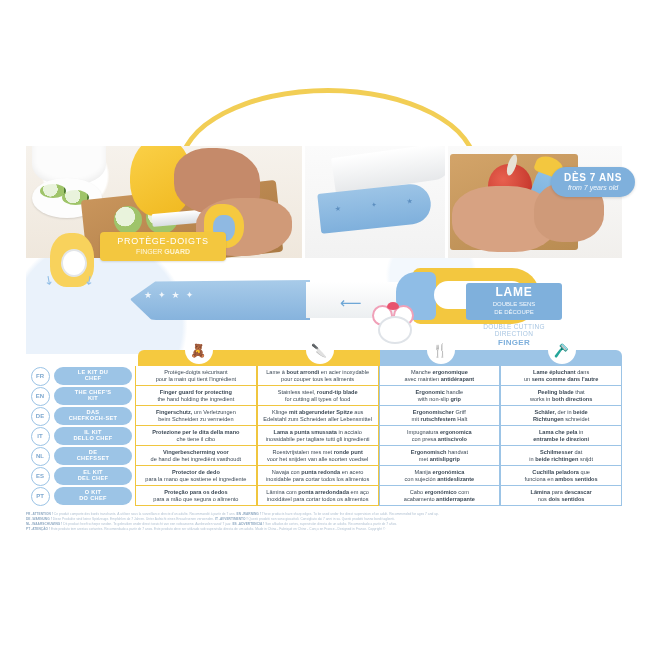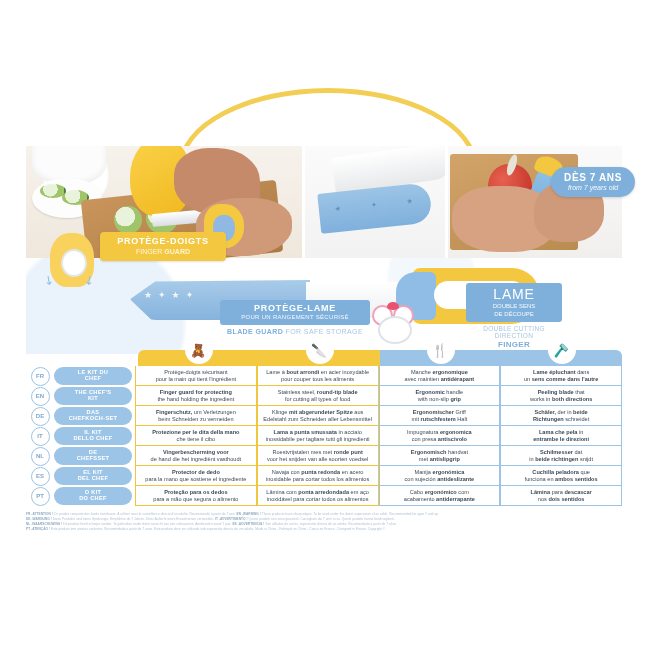--- a/index.html
+++ b/index.html
@@ -84,34 +84,34 @@
   .h-sheath .deco{position:absolute;left:14px;top:10px;font-size:9px;color:#ffffff;opacity:.85;letter-spacing:6px;}
   .h-blade{position:absolute;left:176px;top:16px;width:130px;height:36px;background:linear-gradient(#ffffff,#eceff1);border-radius:0 6px 6px 0;}
   .h-handle{position:absolute;left:282px;top:2px;width:128px;height:56px;background:#f3c73f;border-radius:10px 34px 34px 10px;}
   .h-handle:before{content:"";position:absolute;left:-16px;top:4px;width:40px;height:48px;background:#8fbde6;border-radius:20px 6px 6px 20px;}
   .h-handle:after{content:"";position:absolute;left:22px;top:13px;width:92px;height:28px;background:#ffffff;border-radius:14px;}
   .h-arrow{position:absolute;left:210px;top:28px;font-size:15px;color:#6ea7d6;}
 
   
   .cal{position:absolute;text-align:center;line-height:1.15;}
   .cal-fg{left:100px;top:232px;width:126px;background:#f3c73f;border-radius:4px;padding:4px 0 5px;box-shadow:0 1px 2px rgba(0,0,0,.12);}
-  .cal-fg .t1{font-size:9px;font-weight:bold;color:#ffffff;letter-spacing:.7px;}
+  .cal-fg .t1{font-size:9px;font-weight:normal;color:#ffffff;letter-spacing:.7px;}
   .cal-fg .t2{font-size:7px;color:#ffffff;opacity:.85;margin-top:2px;}
   .cal-fg .t2 b{color:#fffbe8;}
 
   .cal-bl{left:220px;top:300px;width:150px;}
   .cal-bl .band{background:#7fb0dc;border-radius:3px;padding:3px 0 4px;}
   .cal-bl .t1{font-size:9px;font-weight:bold;color:#ffffff;letter-spacing:.8px;}
   .cal-bl .t2{font-size:6px;color:#ffffff;opacity:.9;letter-spacing:.3px;margin-top:1px;}
   .cal-bl .t3{font-size:7px;font-weight:bold;color:#7fb0dc;margin-top:3px;letter-spacing:.4px;}
   .cal-bl .t3 span{font-weight:normal;color:#a9c6e2;}
 
   .cal-lm{left:466px;top:283px;width:96px;}
   .cal-lm .band{background:#7fb0dc;border-radius:3px;padding:3px 0 4px;}
-  .cal-lm .t1{font-size:14px;font-weight:normal;color:#ffffff;letter-spacing:.8px;}
+  .cal-lm .t1{font-size:12px;font-weight:bold;color:#ffffff;letter-spacing:.8px;}
   .cal-lm .t2{font-size:6px;color:#ffffff;opacity:.92;margin-top:1px;}
   .cal-lm .t3{font-size:6.5px;color:#a9c6e2;margin-top:3px;letter-spacing:.3px;}
   .cal-lm .t3 b{color:#7fb0dc;font-size:8px;}
 
   
   .fg-art{position:absolute;left:46px;top:233px;width:52px;height:60px;}
   .fg-art .body{position:absolute;left:4px;top:0;width:44px;height:54px;background:#f8d25c;border-radius:44% 44% 38% 38%;}
   .fg-art .hole{position:absolute;left:15px;top:16px;width:22px;height:24px;background:#ffffff;border-radius:50%;border:2px solid #e3e6e9;}
   .fg-art .ar{position:absolute;font-size:12px;color:#8fbde6;}
   .fg-art .a1{left:-2px;top:40px;transform:rotate(35deg);}
@@ -231,29 +231,20 @@
     <div class="ar a2">↙</div>
   </div>
 
   <div class="cal cal-fg">
     <div class="t1">PROTÈGE-DOIGTS</div>
     <div class="t2">
       <span>FINGER </span><b>GUARD</b>
     </div>
   </div>
 
-  <div class="cal cal-bl">
-    <div class="band">
-      <div class="t1">PROTÈGE-LAME</div>
-      <div class="t2">POUR UN RANGEMENT SÉCURISÉ</div>
-    </div>
-    <div class="t3">
-      <b>BLADE GUARD </b><span>FOR SAFE STORAGE</span>
-    </div>
-  </div>
 
   <div class="cal cal-lm">
     <div class="band">
       <div class="t1">LAME</div>
       <div class="t2">DOUBLE SENS</div>
       <div class="t2">DE DÉCOUPE</div>
     </div>
     <div class="t3">
       <span>DOUBLE CUTTING</span><br>
       <span>DIRECTION</span><br>

